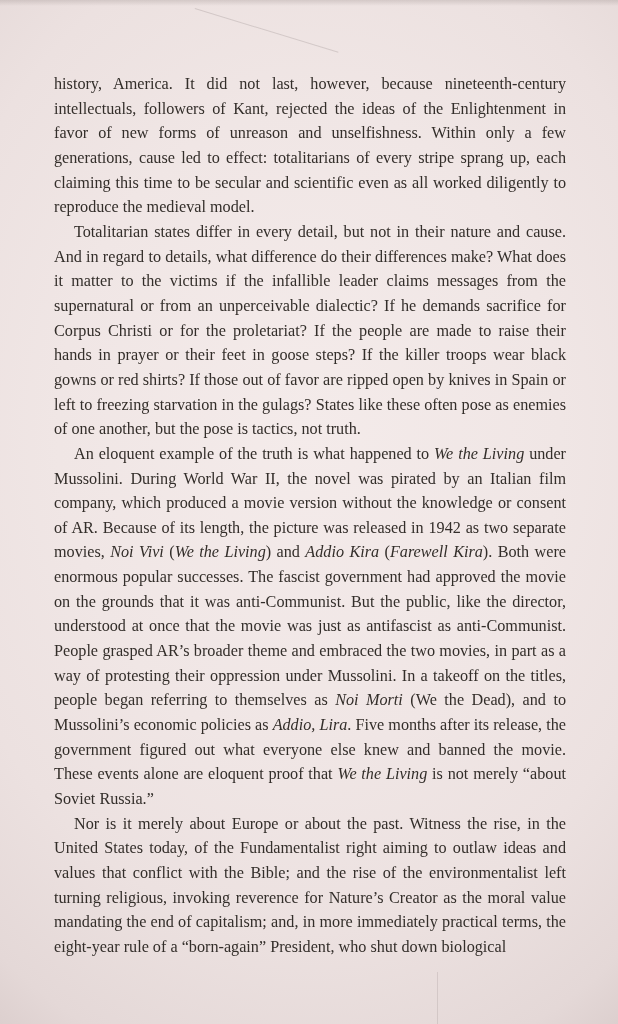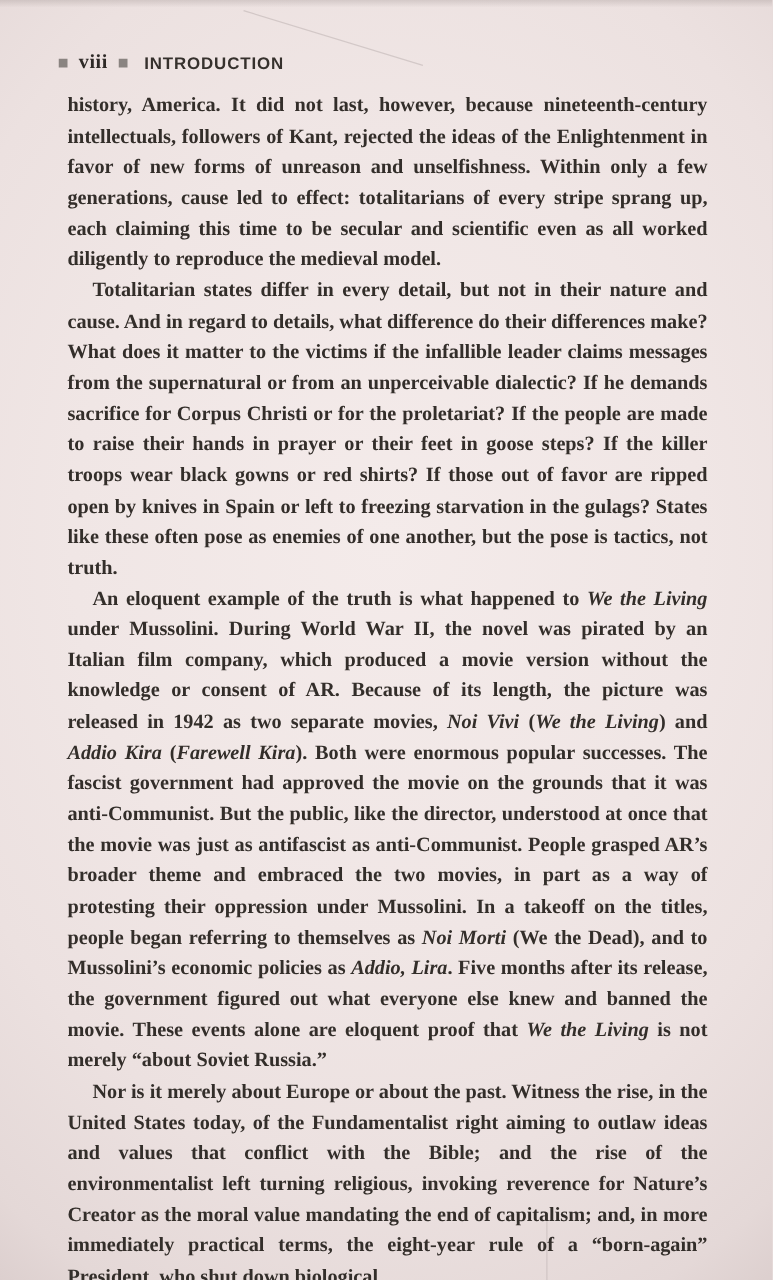--- a/index.html
+++ b/index.html
@@ -42,38 +42,32 @@
     font-family:"Liberation Sans", sans-serif;
     font-weight:bold; font-size:13.5px; letter-spacing:0.7px; color:#36312d;
     margin-left:4px;
   }
   .page-body {
     position:absolute; top:72px; left:54px; width:512px;
     color:#332e2a;
     font-size:16.2px; line-height:24.65px;
     text-align:justify;
   }
-  .para { text-indent:0;font-weight:bold; }
+  .para { text-indent:0; }
   .para.indent { text-indent:20px; }
   .it { font-style:italic; }
 </style>
 </head>
 <body>
 
 <div class="page">
   <div class="edge-shadow"></div>
   <div class="scratch"></div>
   <div class="crease"></div>
 
-  <div class="running-head">
-    <span class="sq"></span>
-    <span class="folio">viii</span>
-    <span class="sq"></span>
-    <span class="section">INTRODUCTION</span>
-  </div>
 
   <div class="page-body">
       <p class="para"><span>history, America. It did not last, however, because nineteenth-century intellectuals, followers of Kant, rejected the ideas of the Enlightenment in favor of new forms of unreason and unselfishness. Within only a few generations, cause led to effect: totalitarians of every stripe sprang up, each claiming this time to be secular and scientific even as all worked diligently to reproduce the medieval model.</span></p>
       <p class="para indent"><span>Totalitarian states differ in every detail, but not in their nature and cause. And in regard to details, what difference do their differences make? What does it matter to the victims if the infallible leader claims messages from the supernatural or from an unperceivable dialectic? If he demands sacrifice for Corpus Christi or for the proletariat? If the people are made to raise their hands in prayer or their feet in goose steps? If the killer troops wear black gowns or red shirts? If those out of favor are ripped open by knives in Spain or left to freezing starvation in the gulags? States like these often pose as enemies of one another, but the pose is tactics, not truth.</span></p>
       <p class="para indent"><span>An eloquent example of the truth is what happened to </span><span class="it">We the Living</span><span> under Mussolini. During World War II, the novel was pirated by an Italian film company, which produced a movie version without the knowledge or consent of AR. Because of its length, the picture was released in 1942 as two separate movies, </span><span class="it">Noi Vivi</span><span> (</span><span class="it">We the Living</span><span>) and </span><span class="it">Addio Kira</span><span> (</span><span class="it">Farewell Kira</span><span>). Both were enormous popular successes. The fascist government had approved the movie on the grounds that it was anti-Communist. But the public, like the director, understood at once that the movie was just as antifascist as anti-Communist. People grasped AR’s broader theme and embraced the two movies, in part as a way of protesting their oppression under Mussolini. In a takeoff on the titles, people began referring to themselves as </span><span class="it">Noi Morti</span><span> (We the Dead), and to Mussolini’s economic policies as </span><span class="it">Addio, Lira</span><span>. Five months after its release, the government figured out what everyone else knew and banned the movie. These events alone are eloquent proof that </span><span class="it">We the Living</span><span> is not merely “about Soviet Russia.”</span></p>
       <p class="para indent"><span>Nor is it merely about Europe or about the past. Witness the rise, in the United States today, of the Fundamentalist right aiming to outlaw ideas and values that conflict with the Bible; and the rise of the environmentalist left turning religious, invoking reverence for Nature’s Creator as the moral value mandating the end of capitalism; and, in more immediately practical terms, the eight-year rule of a “born-again” President, who shut down biological</span></p>
     </div>
 </div>
 
 </body></html>

